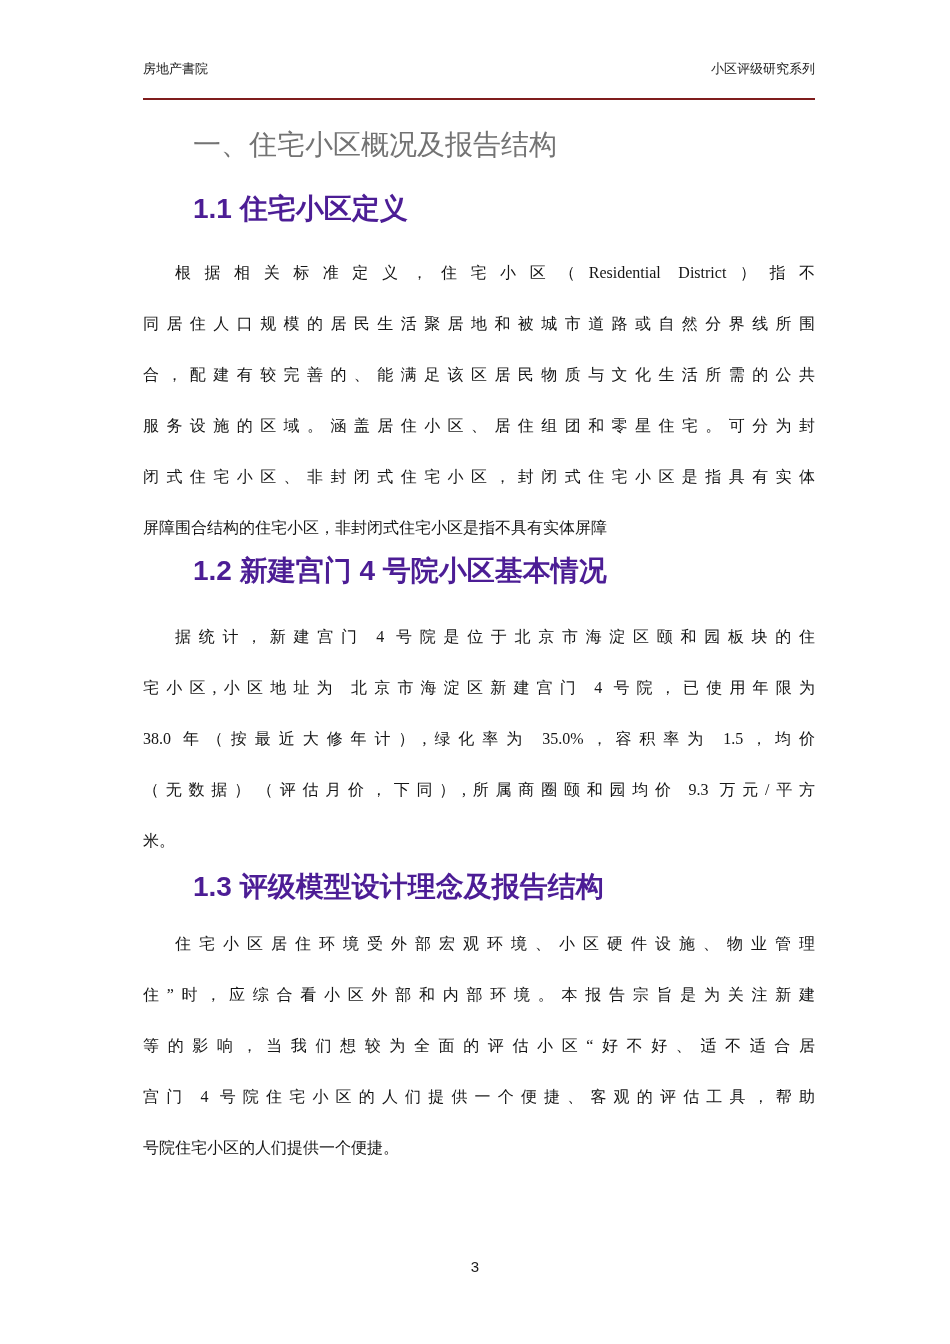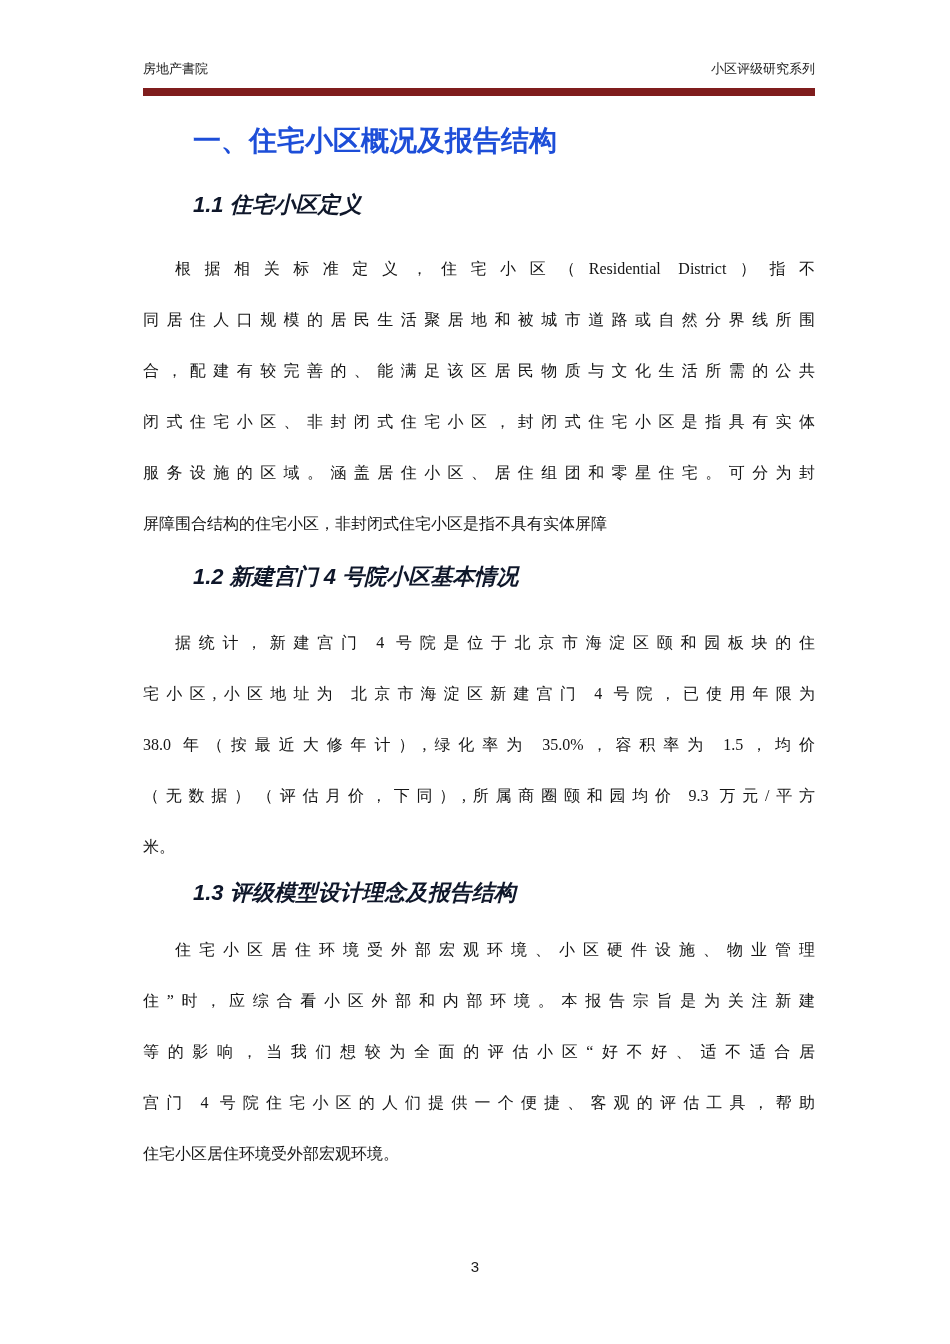--- a/index.html
+++ b/index.html
@@ -27,47 +27,46 @@
   
   .doc-header {
     margin-top: 59px;
     display: flex;
     justify-content: space-between;
     align-items: flex-end;
     font-family: "Liberation Sans", "DejaVu Sans", sans-serif;
     font-size: 13px;
     line-height: 20px;
     color: #1a1a1a;
-    border-bottom: 8px solid #7f1d1d;
-    padding-bottom: 9px;
+    border-bottom: 2px solid #7f1d1d;
+    padding-bottom: 19px;
   }
 
   
   .chapter-title {
     margin: 27px 0 0 0;
     padding-left: 50px;
     font-family: "Liberation Sans", "DejaVu Sans", sans-serif;
-    font-weight: bold;
+    font-weight: normal;
     font-size: 28px;
     line-height: 36px;
-    color: #1d4ed8;
+    color: #737373;
   }
 
   .section-heading {
     margin: 0;
     padding-left: 50px;
     font-family: "Liberation Sans", "DejaVu Sans", sans-serif;
     font-weight: bold;
-    font-size: 22px;
+    font-size: 28px;
     line-height: 30px;
-    color: #0f172a;
-    font-style: italic;
+    color: #4c1d95;
   }
   .sec-1 .section-heading { margin-top: 31px; }
-  .sec-2 .section-heading { margin-top: 13px; }
+  .sec-2 .section-heading { margin-top: 3px; }
   .sec-3 .section-heading { margin-top: 6px; }
 
   
   .para {
     font-size: 16px;
     line-height: 51px;
     color: #151515;
   }
   .sec-1 .para { margin-top: 23px; }
   .sec-2 .para { margin-top: 25px; }
@@ -106,22 +105,22 @@
     </div>
 
     <h1 class="chapter-title">一、住宅小区概况及报告结构</h1>
 
     <section class="sec-1">
       <h2 class="section-heading">1.1 住宅小区定义</h2>
       <div class="para">
           <div class="line">根据相关标准定义，住宅小区（Residential District）指不</div>
           <div class="line">同居住人口规模的居民生活聚居地和被城市道路或自然分界线所围</div>
           <div class="line">合，配建有较完善的、能满足该区居民物质与文化生活所需的公共</div>
+          <div class="line">服务设施的区域。涵盖居住小区、居住组团和零星住宅。可分为封</div>
           <div class="line">闭式住宅小区、非封闭式住宅小区，封闭式住宅小区是指具有实体</div>
-          <div class="line">服务设施的区域。涵盖居住小区、居住组团和零星住宅。可分为封</div>
           <div class="line">屏障围合结构的住宅小区，非封闭式住宅小区是指不具有实体屏障</div>
         </div>
     </section>
 
     <section class="sec-2">
       <h2 class="section-heading">1.2 新建宫门 4 号院小区基本情况</h2>
       <div class="para">
           <div class="line">据统计，新建宫门 4 号院是位于北京市海淀区颐和园板块的住</div>
           <div class="line">宅小区,小区地址为 北京市海淀区新建宫门 4 号院，已使用年限为</div>
           <div class="line">38.0 年（按最近大修年计）,绿化率为 35.0%，容积率为 1.5，均价</div>
@@ -130,21 +129,21 @@
         </div>
     </section>
 
     <section class="sec-3">
       <h2 class="section-heading">1.3 评级模型设计理念及报告结构</h2>
       <div class="para">
           <div class="line">住宅小区居住环境受外部宏观环境、小区硬件设施、物业管理</div>
           <div class="line">住”时，应综合看小区外部和内部环境。本报告宗旨是为关注新建</div>
           <div class="line">等的影响，当我们想较为全面的评估小区“好不好、适不适合居</div>
           <div class="line">宫门 4 号院住宅小区的人们提供一个便捷、客观的评估工具，帮助</div>
-          <div class="line">住宅小区居住环境受外部宏观环境。</div>
+          <div class="line">号院住宅小区的人们提供一个便捷。</div>
         </div>
     </section>
 
   </div>
 
   <div class="doc-footer">
     <span>3</span>
   </div>
 </div>
 

